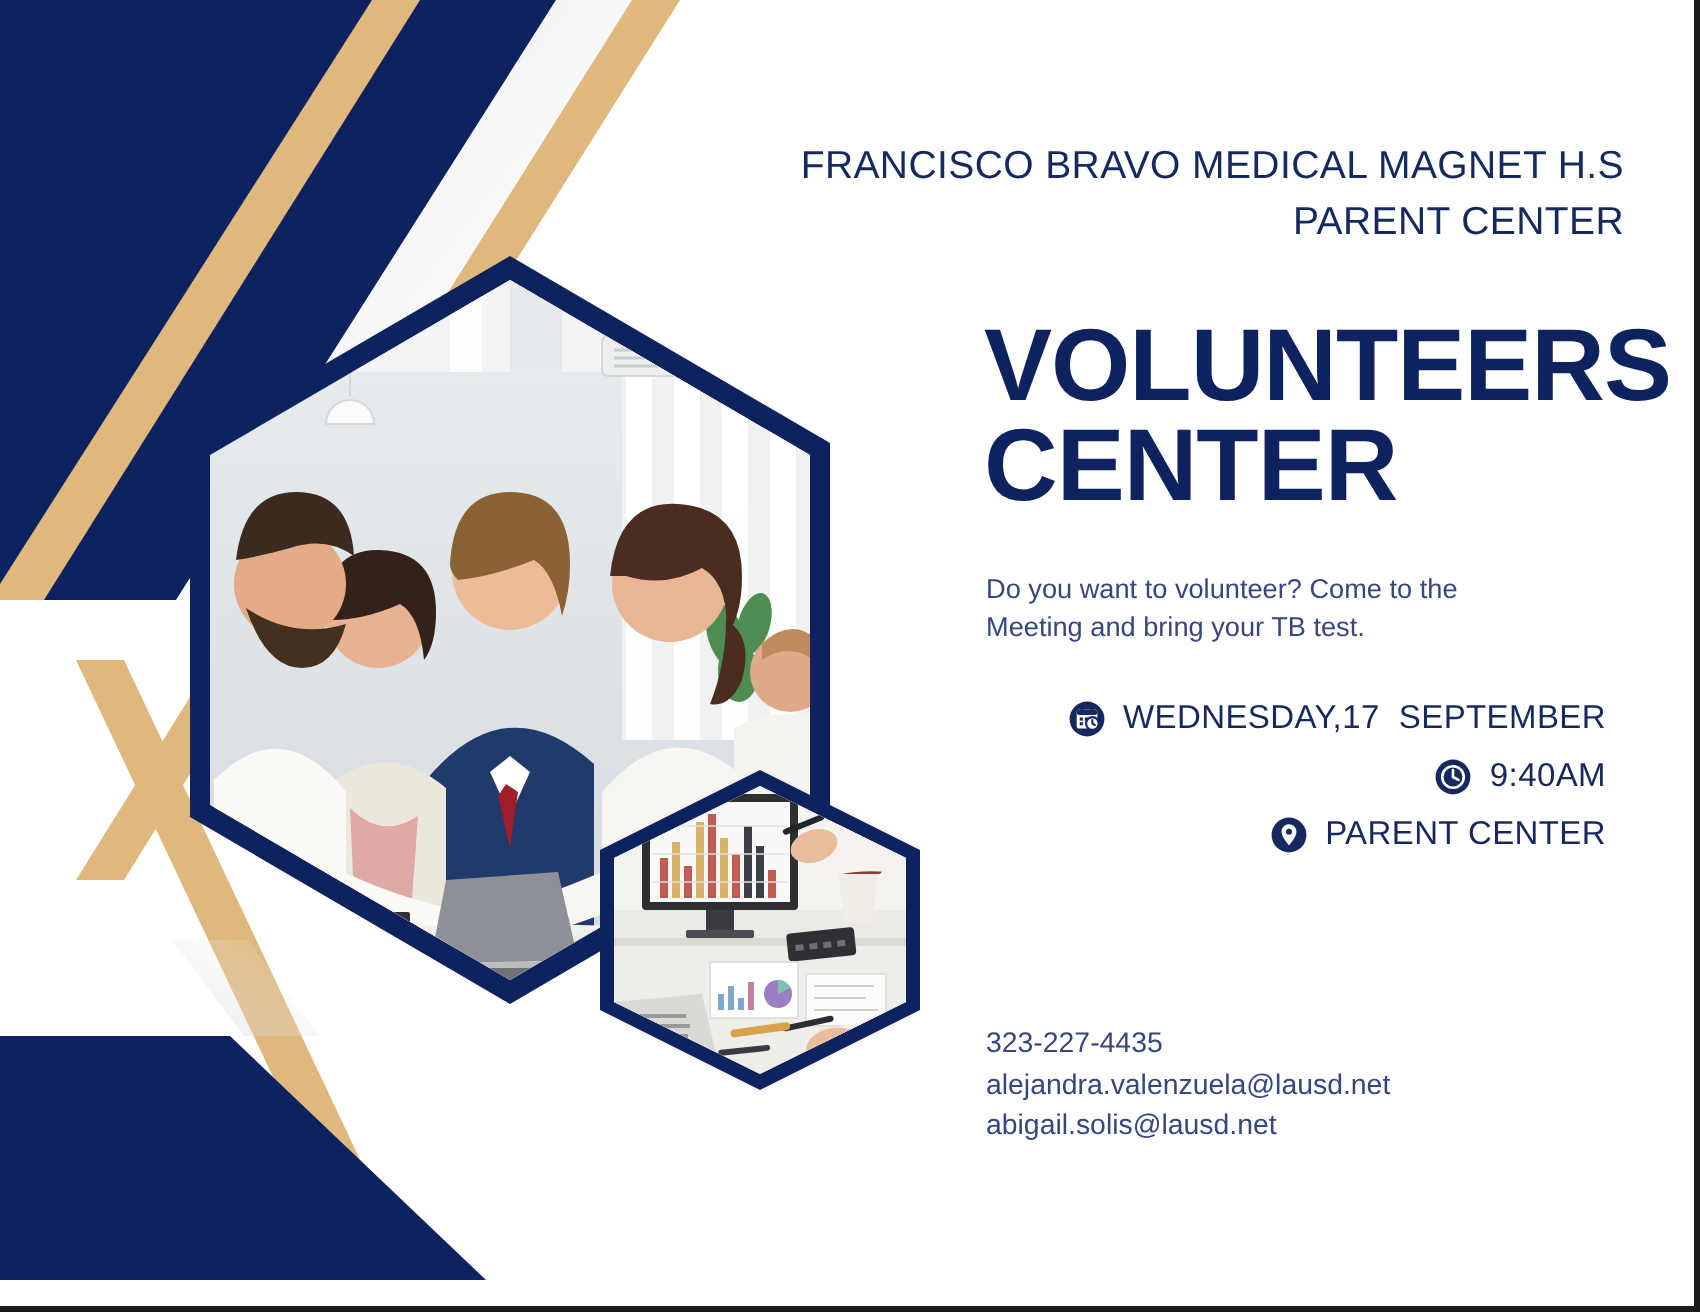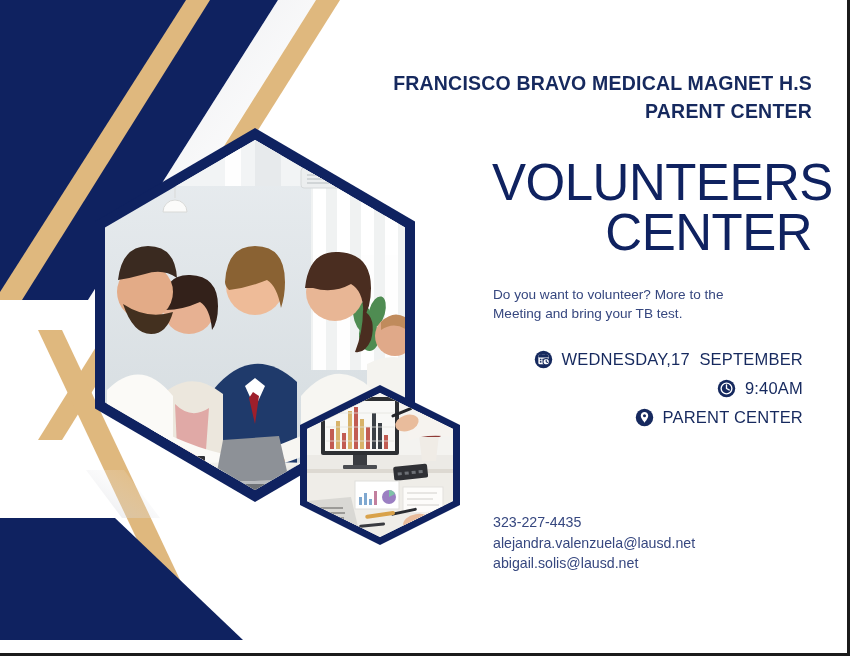--- a/index.html
+++ b/index.html
@@ -79,35 +79,34 @@
   .org-name {
     position: absolute;
     left: -100px;
     top: 70px;
     width: 420px;
     text-align: right;
     font-size: 19.5px;
     letter-spacing: 0.2px;
     line-height: 1.42;
     color: #16295e;
-    font-weight: 700;
+    font-weight: 400;
   }
   .org-name .line2 { display: block; }
 
   .headline {
     position: absolute;
     left: 0px;
     top: 158px;
     width: 320px;
     font-size: 51px;
     line-height: 0.98;
-    font-weight: 400;
+    font-weight: 700;
     color: #0f2260;
     letter-spacing: -0.5px;
-    text-align: right;
   }
   .headline .l2 { display: block; }
 
   .subtext {
     position: absolute;
     left: 1px;
     top: 285px;
     width: 262px;
     font-size: 13.6px;
     line-height: 1.42;
@@ -385,21 +384,21 @@
     <div class="org-name">
       <span>FRANCISCO BRAVO MEDICAL MAGNET H.S</span>
       <span class="line2">PARENT CENTER</span>
     </div>
 
     <div class="headline">
       <span>VOLUNTEERS</span>
       <span class="l2">CENTER</span>
     </div>
 
-    <div class="subtext">Do you want to volunteer? More to the Meeting and bring your TB test.</div>
+    <div class="subtext">Do you want to volunteer? Come to the Meeting and bring your TB test.</div>
 
     <div class="details">
 
       <div class="detail-row">
         <span class="detail-ico">
           <svg viewBox="0 0 24 24">
             <circle cx="12" cy="12" r="11" fill="#16295e"></circle>
             <rect x="5.5" y="6" width="13" height="12" rx="1.6" fill="#ffffff"></rect>
             <rect x="5.5" y="6" width="13" height="3.4" rx="1.6" fill="#16295e"></rect>
             <rect x="8" y="4.2" width="1.8" height="3.4" rx="0.9" fill="#16295e"></rect>

